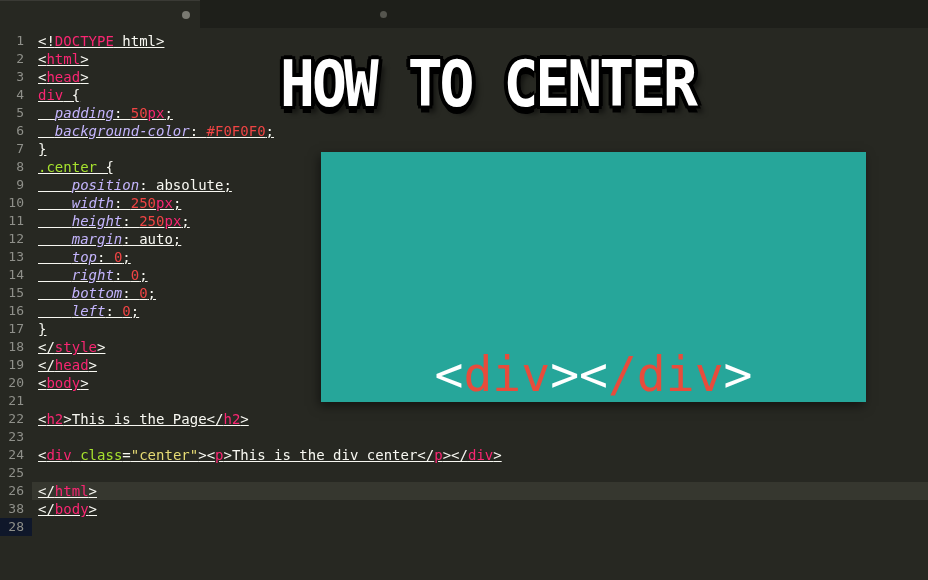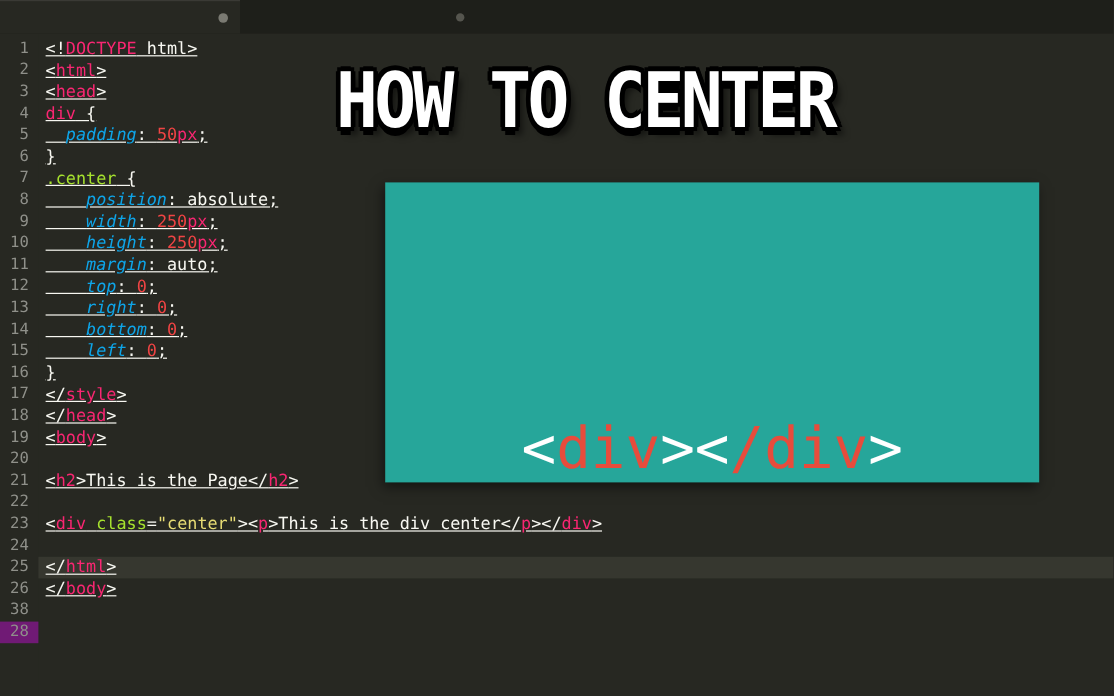--- a/index.html
+++ b/index.html
@@ -54,41 +54,41 @@
   text-align: right;
   padding-top: 4px;
   font-size: 13px;
 }
 .gutter .ln {
   height: 18px;
   padding-right: 8px;
   line-height: 18px;
 }
 .gutter .ln.active {
-  background: #701a75;
+  background: #0f172a;
 }
 .code {
   flex: 1;
   padding-top: 4px;
   color: #f8f8f2;
   position: relative;
   text-decoration: underline;
 }
 .code-line {
   height: 18px;
   line-height: 18px;
   white-space: pre;
   padding-left: 6px;
 }
 .code-line.active {
   background: #36372f;
 }
 .p-white { color: #f8f8f2; }
 .p-red { color: #f92672; }
-.p-blue { color: #0ea5e9; font-style: italic; }
+.p-blue { color: #c4b5fd; font-style: italic; }
 .p-purple { color: #ef4444; }
 .p-yellow { color: #e6db74; }
 .p-green { color: #a6e22e; }
 
 .overlay-title {
   position: absolute;
   top: 50px;
   left: 280px;
   font-family: monospace;
   font-weight: bold;
@@ -162,20 +162,21 @@
       <div class="ln">26</div>
       <div class="ln">38</div>
       <div class="ln active">28</div>
     </div>
   <div class="code" id="code">
       <div class="code-line"><span class="p-white">&lt;!</span><span class="p-red">DOCTYPE</span><span class="p-white"> html&gt;</span></div>
       <div class="code-line"><span class="p-white">&lt;</span><span class="p-red">html</span><span class="p-white">&gt;</span></div>
       <div class="code-line"><span class="p-white">&lt;</span><span class="p-red">head</span><span class="p-white">&gt;</span></div>
       <div class="code-line"><span class="p-red">div</span><span class="p-white"> {</span></div>
       <div class="code-line"><span class="p-white">  </span><span class="p-blue">padding</span><span class="p-white">: </span><span class="p-purple">50</span><span class="p-red">px</span><span class="p-white">;</span></div>
+      <div class="code-line"><span class="p-white">  </span><span class="p-blue">background-color</span><span class="p-white">: </span><span class="p-purple">#F0F0F0</span><span class="p-white">;</span></div>
       <div class="code-line"><span class="p-white">}</span></div>
       <div class="code-line"><span class="p-green">.center</span><span class="p-white"> {</span></div>
       <div class="code-line"><span class="p-white">    </span><span class="p-blue">position</span><span class="p-white">: absolute;</span></div>
       <div class="code-line"><span class="p-white">    </span><span class="p-blue">width</span><span class="p-white">: </span><span class="p-purple">250</span><span class="p-red">px</span><span class="p-white">;</span></div>
       <div class="code-line"><span class="p-white">    </span><span class="p-blue">height</span><span class="p-white">: </span><span class="p-purple">250</span><span class="p-red">px</span><span class="p-white">;</span></div>
       <div class="code-line"><span class="p-white">    </span><span class="p-blue">margin</span><span class="p-white">: auto;</span></div>
       <div class="code-line"><span class="p-white">    </span><span class="p-blue">top</span><span class="p-white">: </span><span class="p-purple">0</span><span class="p-white">;</span></div>
       <div class="code-line"><span class="p-white">    </span><span class="p-blue">right</span><span class="p-white">: </span><span class="p-purple">0</span><span class="p-white">;</span></div>
       <div class="code-line"><span class="p-white">    </span><span class="p-blue">bottom</span><span class="p-white">: </span><span class="p-purple">0</span><span class="p-white">;</span></div>
       <div class="code-line"><span class="p-white">    </span><span class="p-blue">left</span><span class="p-white">: </span><span class="p-purple">0</span><span class="p-white">;</span></div>

